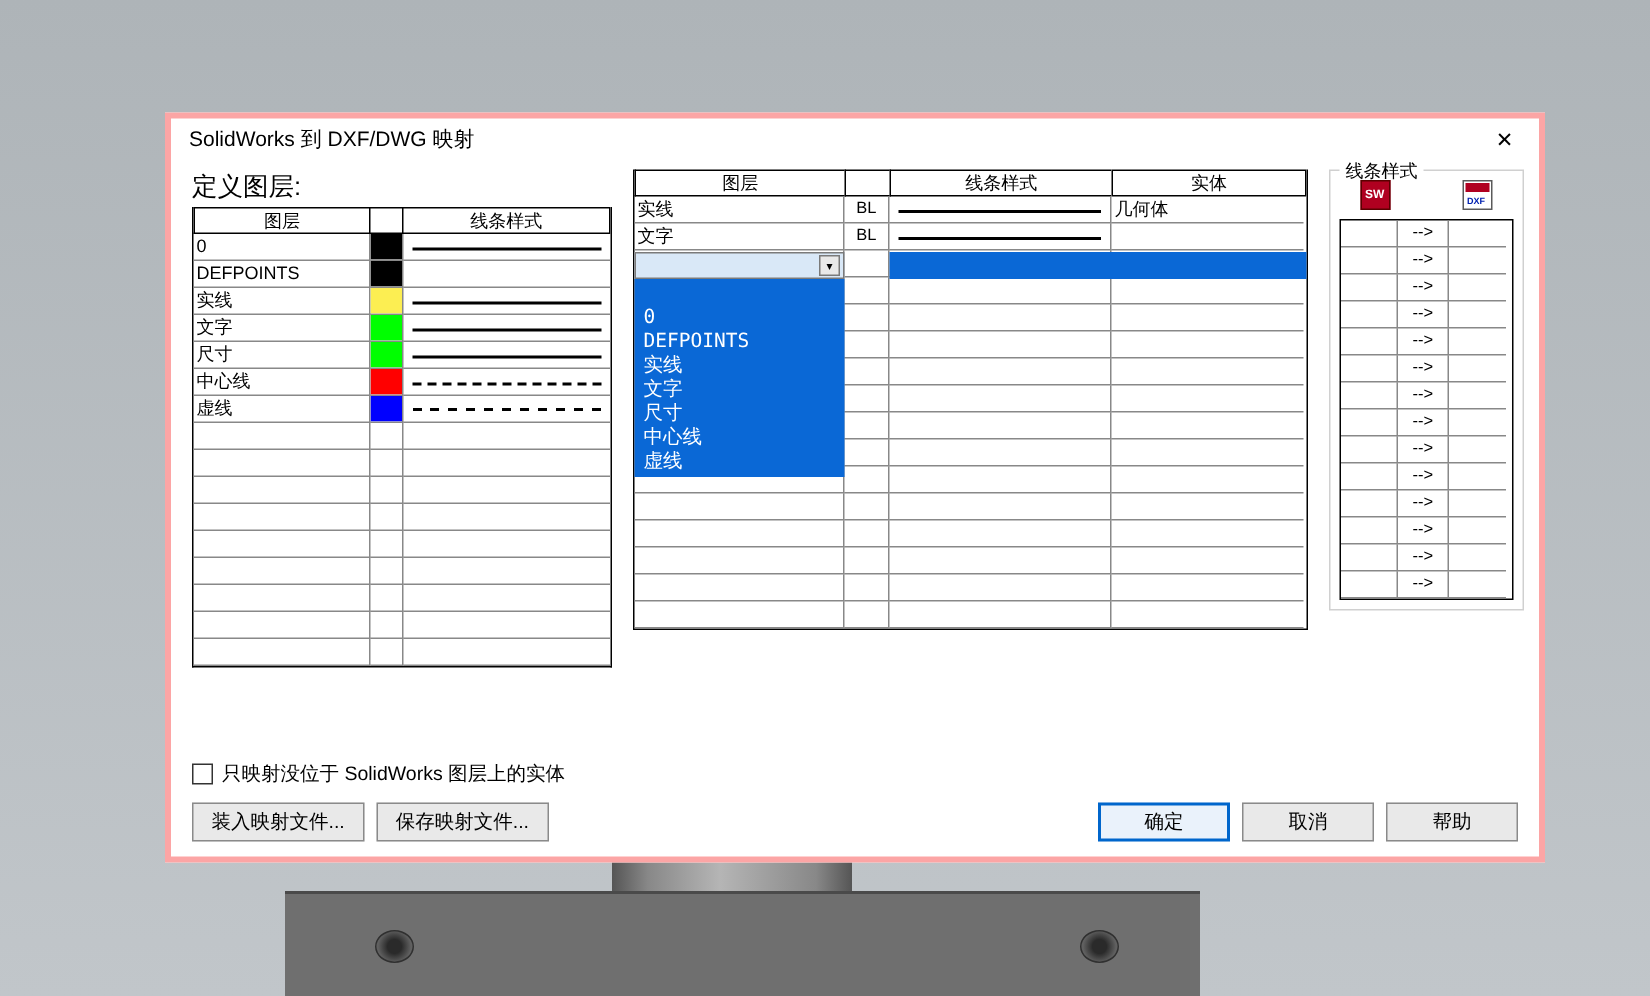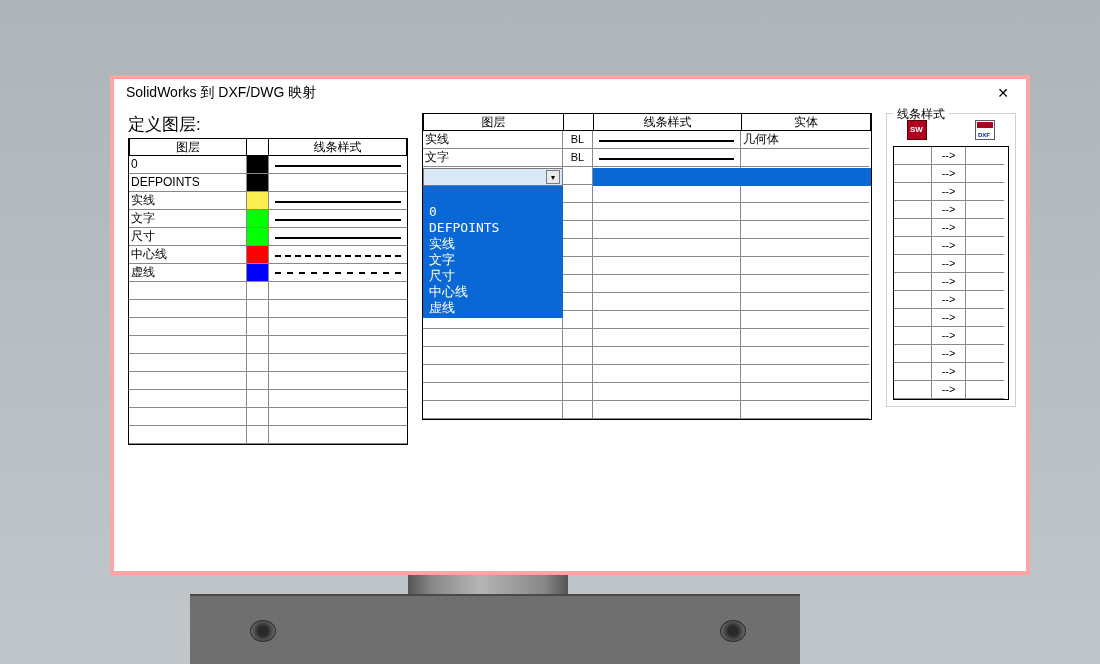--- a/index.html
+++ b/index.html
@@ -520,13 +520,27 @@
             <div class="mrow">
               <div class="mcell mcellL"></div>
               <div class="mcell mcellM">--&gt;</div>
               <div class="mcell mcellR"></div>
             </div>
           </div>
       </div>
     </div>
   </div>
 
+  <div class="footer">
+    <div class="checkbox-row">
+      <div class="chk"></div>
+      <span>只映射没位于 SolidWorks 图层上的实体</span>
+    </div>
+    <div class="btnbar">
+      <div class="btn">装入映射文件...</div>
+      <div class="btn">保存映射文件...</div>
+      <div class="spacer"></div>
+      <div class="btn primary" style="width:88px">确定</div>
+      <div class="btn" style="width:88px">取消</div>
+      <div class="btn" style="width:88px">帮助</div>
+    </div>
+  </div>
 </div>
 
 </body></html>

